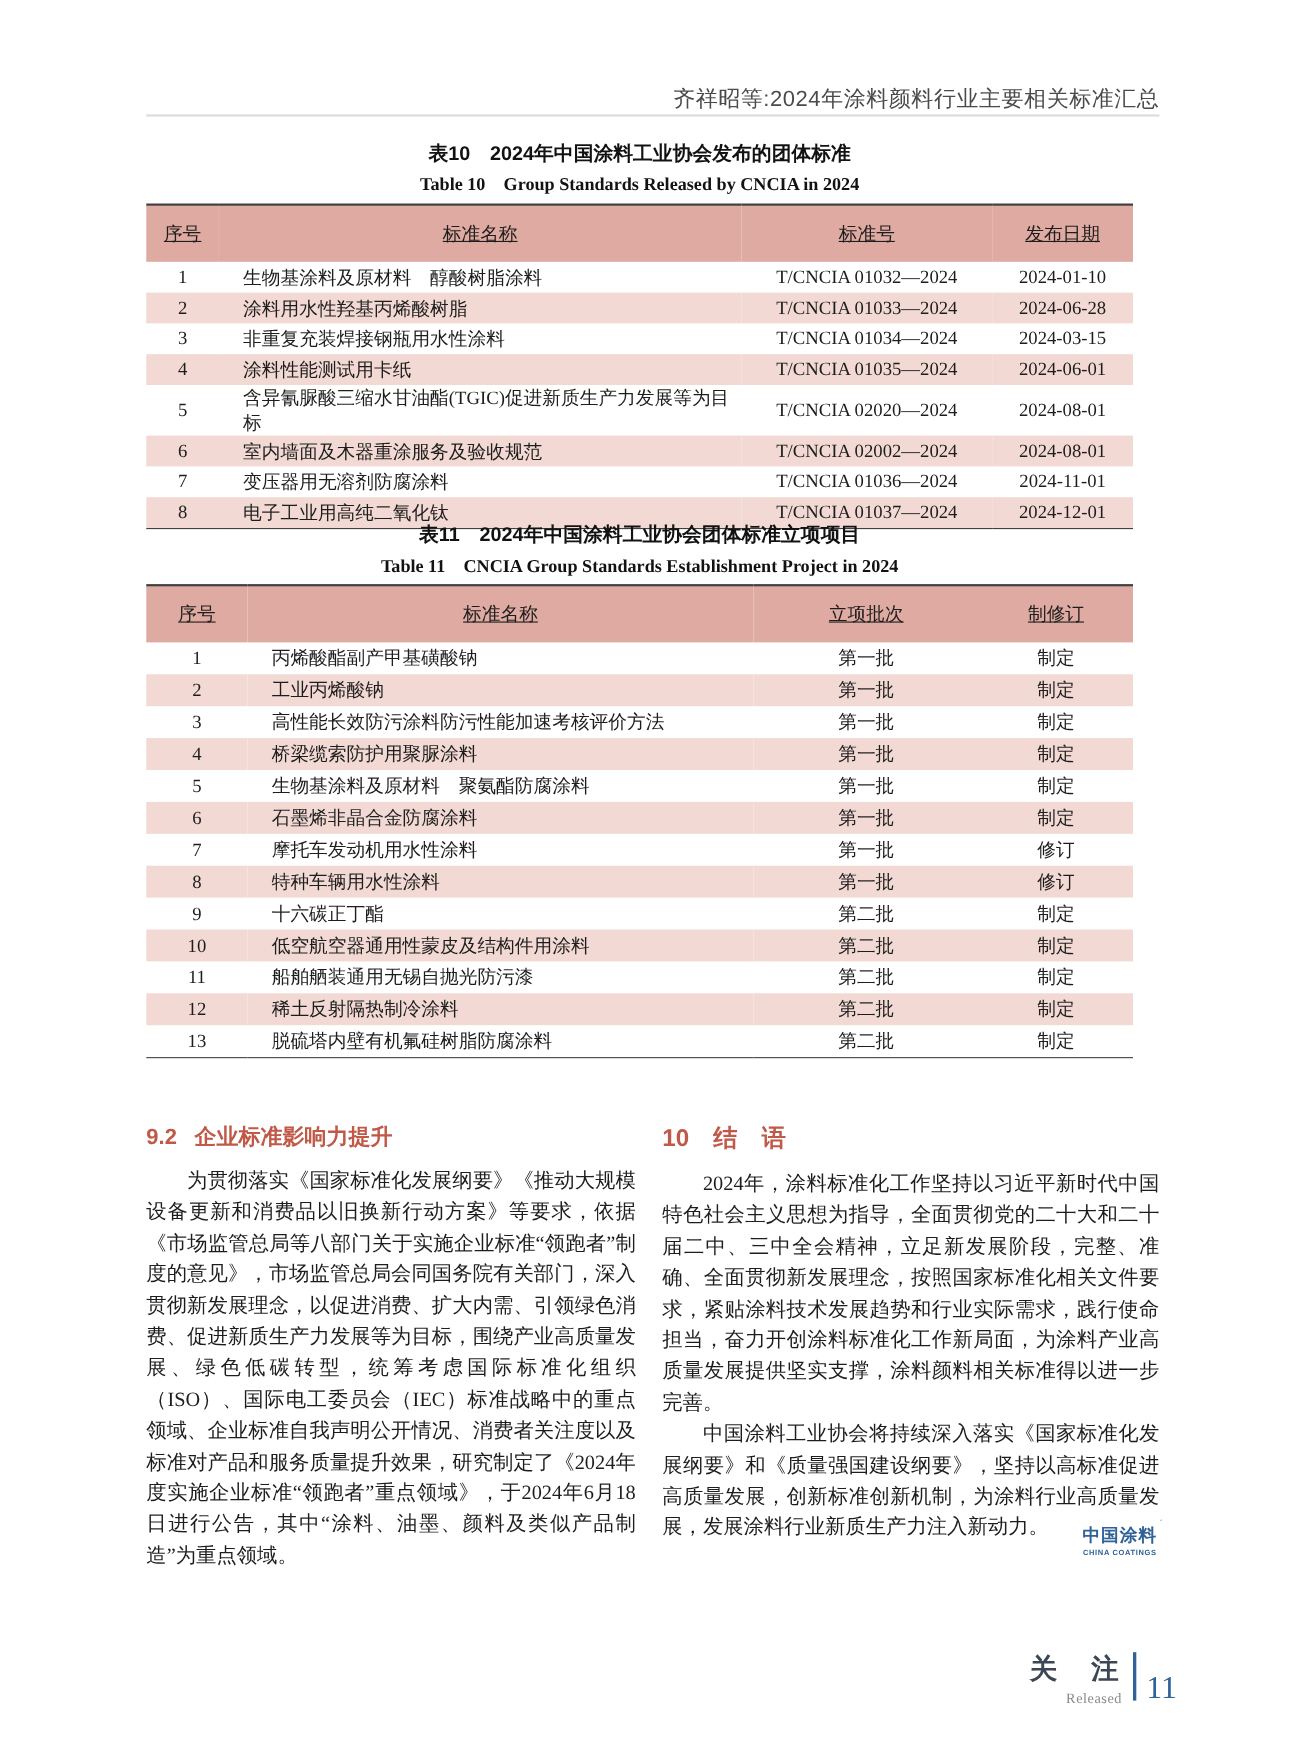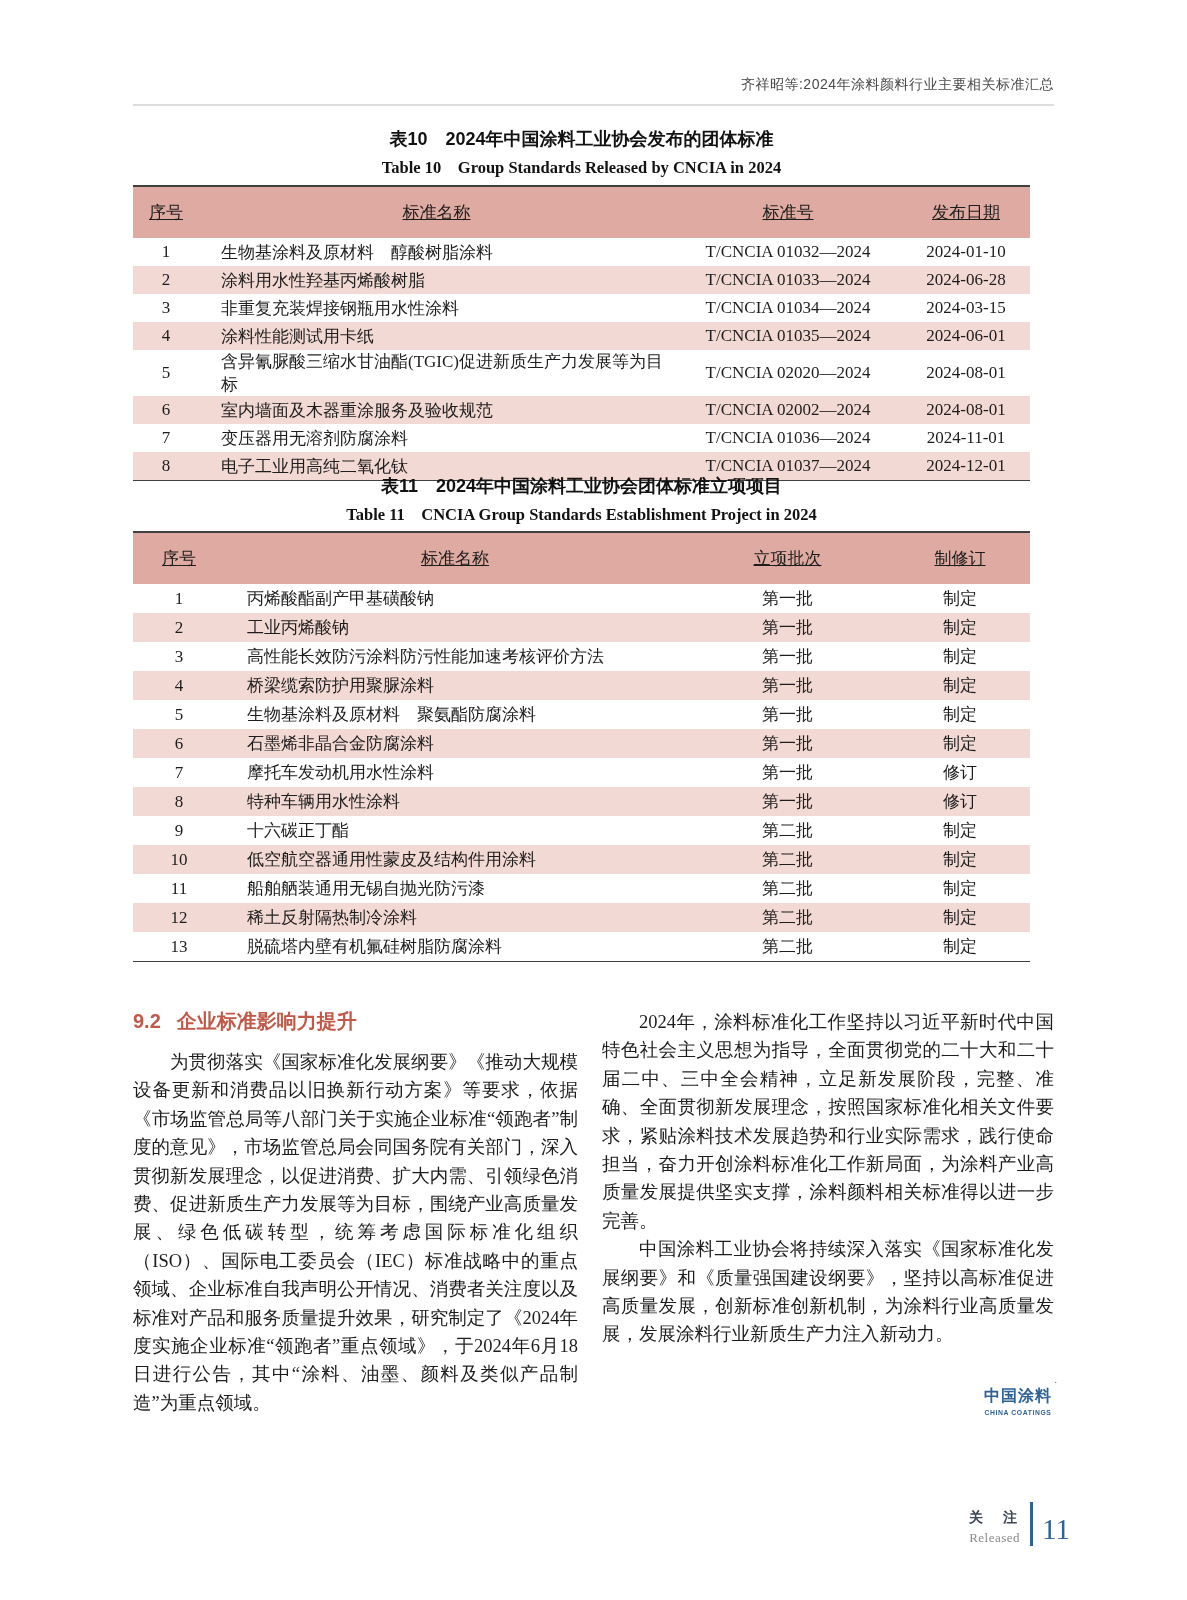--- a/index.html
+++ b/index.html
@@ -18,21 +18,21 @@
     width:1187px;height:1600px;
     background:#ffffff;
     overflow:hidden;
     font-family:"Liberation Serif","DejaVu Serif",serif;
     color:var(--body-ink);
   }
   .running-head{
     position:absolute;left:133px;top:76px;width:921px;
     text-align:right;
     font-family:"Liberation Sans","DejaVu Sans",sans-serif;
-    font-size:14px;color:#4a4a4a;letter-spacing:0.5px;
+    font-size:20px;color:#4a4a4a;letter-spacing:0.5px;
   }
   .head-rule{
     position:absolute;left:133px;top:104px;width:921px;height:2px;
     background:var(--rule-gray);
   }
   .tbl-caption{position:absolute;left:133px;width:897px;text-align:center;}
   .tbl-caption .zh{
     font-family:"Liberation Sans","DejaVu Sans",sans-serif;
     font-weight:bold;font-size:18px;color:#121212;
   }
@@ -67,21 +67,21 @@
   #table10 col.c-code{width:228px;}
   #table10 col.c-date{width:128px;}
   #table11 col.c-num{width:92px;}
   #table11 col.c-batch{width:205px;}
   #table11 col.c-type{width:140px;}
   table.std td:nth-child(2){text-align:left;padding-left:22px;}
   .col{position:absolute;top:1008px;}
   .col-left{left:133px;width:445px;}
   .col-right{left:602px;width:452px;}
   .sec-heading{
-    margin:0 0 13px 0;
+    margin:12px 0 13px 0;
     font-family:"Liberation Sans","DejaVu Sans",sans-serif;
     font-weight:bold;font-size:20px;color:var(--heading-red);
   }
   .sec-heading .num{margin-right:16px;}
   .sec-heading.big{font-size:22px;}
   .sec-heading.big .num{margin-right:22px;}
   .body-p{
     margin:0;font-size:18.5px;line-height:28.4px;
     text-align:justify;text-indent:2em;color:var(--body-ink);
   }
@@ -93,21 +93,21 @@
   .logo .zh{font-size:16px;font-weight:bold;letter-spacing:1px;position:relative;}
   .logo .zh::after{content:"ˊ";position:absolute;top:-6px;right:-6px;font-size:8px;}
   .logo .en{font-size:6.8px;font-weight:bold;letter-spacing:0.6px;margin-top:2px;}
   .footer{
     position:absolute;top:1500px;left:900px;width:170px;
     display:flex;align-items:stretch;justify-content:flex-end;
   }
   .footer .zh-en{display:flex;flex-direction:column;align-items:flex-end;justify-content:flex-end;}
   .footer .f-zh{
     font-family:"Liberation Sans","DejaVu Sans",sans-serif;
-    font-weight:bold;font-size:14px;color:var(--footer-dark);letter-spacing:3px;
+    font-weight:bold;font-size:25px;color:var(--footer-dark);letter-spacing:3px;
   }
   .footer .f-en{
     font-size:13px;color:#8a8a8a;margin-top:3px;letter-spacing:0.5px;
   }
   .footer .bar{width:3px;background:var(--accent-blue);margin:2px 9px 0 10px;height:44px;}
   .footer .pageno{
     font-size:29px;color:var(--accent-blue);
     align-self:flex-end;line-height:1;padding-bottom:2px;
   }
 </style>
@@ -294,20 +294,23 @@
   </table>
 
   <div class="col col-left">
     <h3 class="sec-heading">
       <span class="num">9.2</span><span>企业标准影响力提升</span>
     </h3>
     <p class="body-p">为贯彻落实《国家标准化发展纲要》《推动大规模设备更新和消费品以旧换新行动方案》等要求，依据《市场监管总局等八部门关于实施企业标准“领跑者”制度的意见》，市场监管总局会同国务院有关部门，深入贯彻新发展理念，以促进消费、扩大内需、引领绿色消费、促进新质生产力发展等为目标，围绕产业高质量发展、绿色低碳转型，统筹考虑国际标准化组织（ISO）、国际电工委员会（IEC）标准战略中的重点领域、企业标准自我声明公开情况、消费者关注度以及标准对产品和服务质量提升效果，研究制定了《2024年度实施企业标准“领跑者”重点领域》，于2024年6月18日进行公告，其中“涂料、油墨、颜料及类似产品制造”为重点领域。</p>
   </div>
 
   <div class="col col-right">
+    <h3 class="sec-heading big">
+      <span class="num">10</span><span>结　语</span>
+    </h3>
     <p class="body-p">2024年，涂料标准化工作坚持以习近平新时代中国特色社会主义思想为指导，全面贯彻党的二十大和二十届二中、三中全会精神，立足新发展阶段，完整、准确、全面贯彻新发展理念，按照国家标准化相关文件要求，紧贴涂料技术发展趋势和行业实际需求，践行使命担当，奋力开创涂料标准化工作新局面，为涂料产业高质量发展提供坚实支撑，涂料颜料相关标准得以进一步完善。</p>
     <p class="body-p">中国涂料工业协会将持续深入落实《国家标准化发展纲要》和《质量强国建设纲要》，坚持以高标准促进高质量发展，创新标准创新机制，为涂料行业高质量发展，发展涂料行业新质生产力注入新动力。</p>
   </div>
 
   <div class="logo">
     <div class="zh">中国涂料</div>
     <div class="en">CHINA COATINGS</div>
   </div>
 
   <div class="footer">

